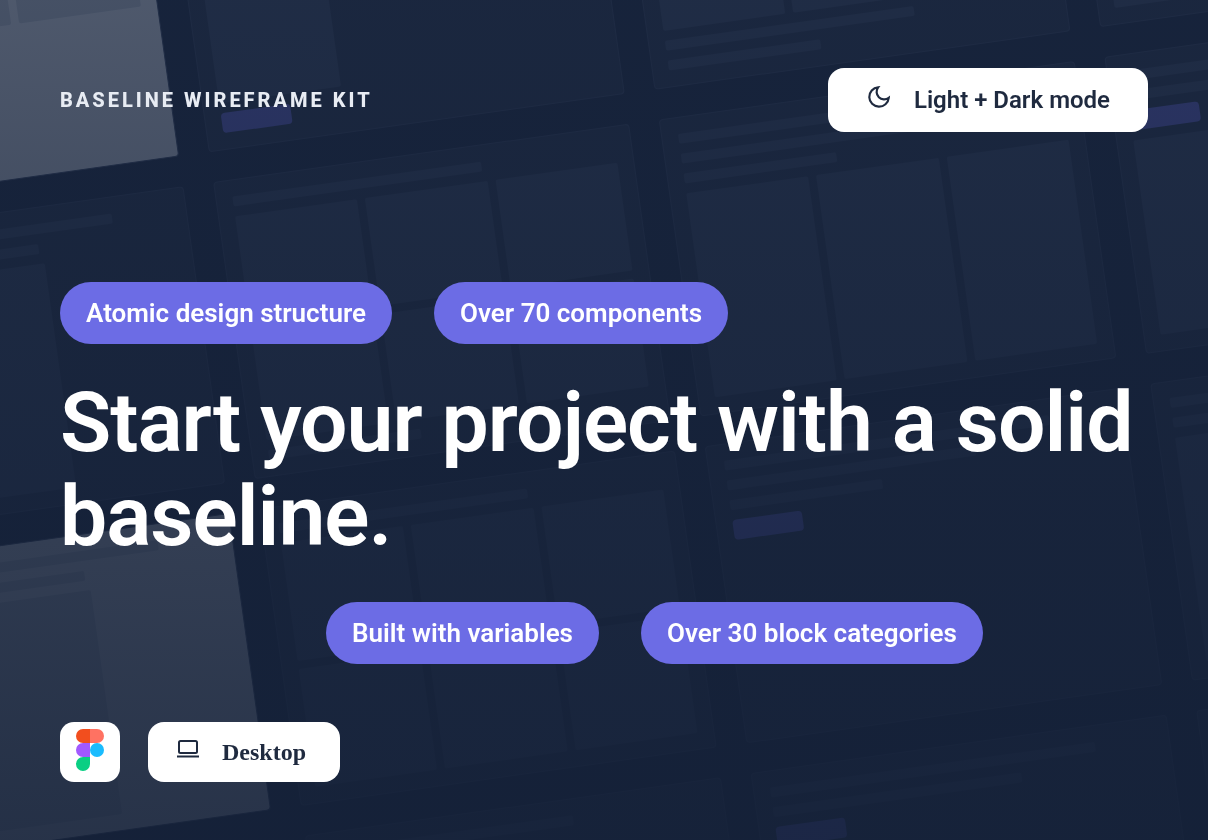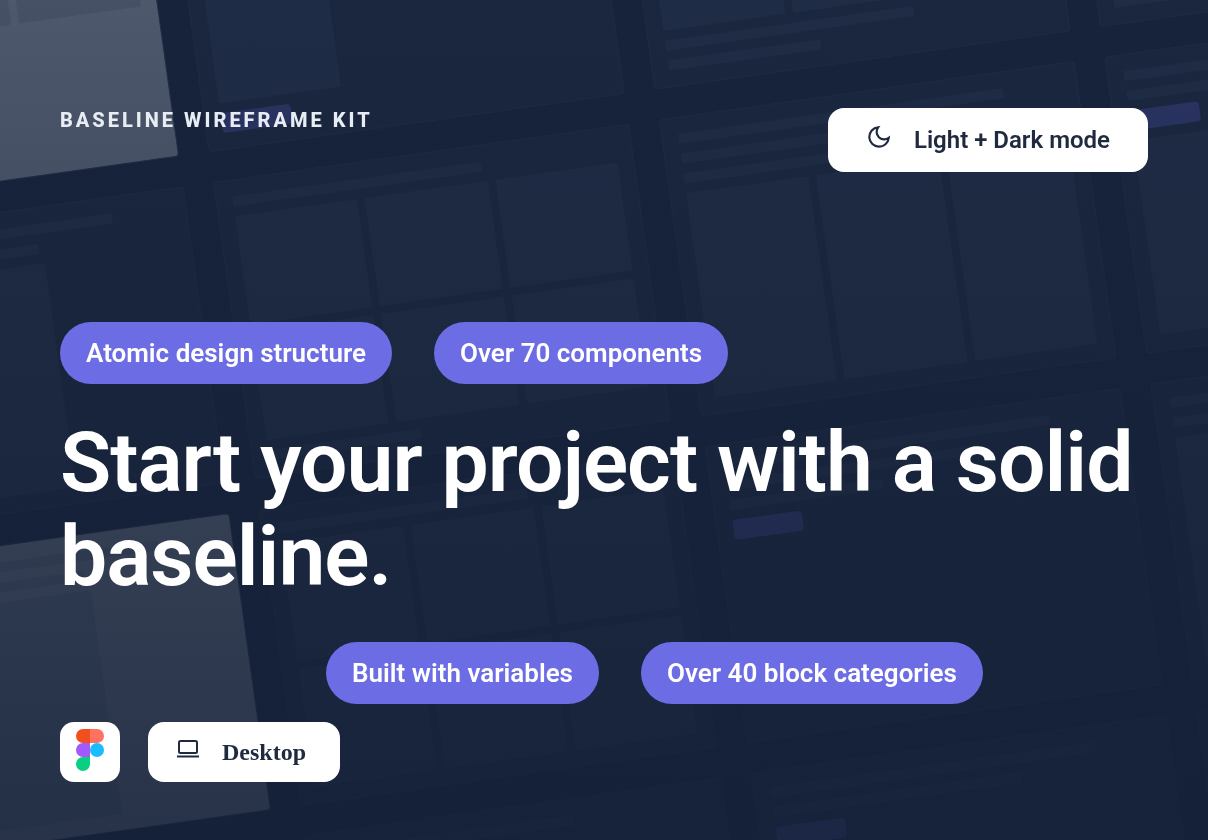--- a/index.html
+++ b/index.html
@@ -64,21 +64,20 @@
     letter-spacing: 3px;
   }
   .mode-pill {
     background: #fff;
     color: #1f2a3f;
     border-radius: 16px;
     padding: 16px 38px;
     display: flex; align-items: center; gap: 22px;
     font-size: 24px;
     font-weight: 600;
-    margin-top: 40px;
   }
   .mode-pill svg { width: 26px; height: 26px; stroke: #1f2a3f; fill: none; stroke-width: 2; }
 
   .badges-row {
     display: flex; gap: 42px;
     margin-top: 150px;
   }
   .badges-row.second {
     margin-top: 38px;
     margin-left: 266px;
@@ -263,21 +262,21 @@
 
   <div class="badges-row">
     <div class="badge">Atomic design structure</div>
     <div class="badge">Over 70 components</div>
   </div>
 
   <h1 class="hero">Start your project with a solid baseline.</h1>
 
   <div class="badges-row second">
     <div class="badge">Built with variables</div>
-    <div class="badge">Over 40 block categories</div>
+    <div class="badge">Over 30 block categories</div>
   </div>
 
   <div class="bottom-row">
     <div class="figma-logo">
       <span>
         <svg viewBox="0 0 38 57">
           <path d="M19 28.5a9.5 9.5 0 1 1 19 0 9.5 9.5 0 0 1-19 0z" fill="#1abcfe"></path>
           <path d="M0 47.5A9.5 9.5 0 0 1 9.5 38H19v9.5a9.5 9.5 0 1 1-19 0z" fill="#0acf83"></path>
           <path d="M19 0v19h9.5a9.5 9.5 0 1 0 0-19H19z" fill="#ff7262"></path>
           <path d="M0 9.5A9.5 9.5 0 0 0 9.5 19H19V0H9.5A9.5 9.5 0 0 0 0 9.5z" fill="#f24e1e"></path>

